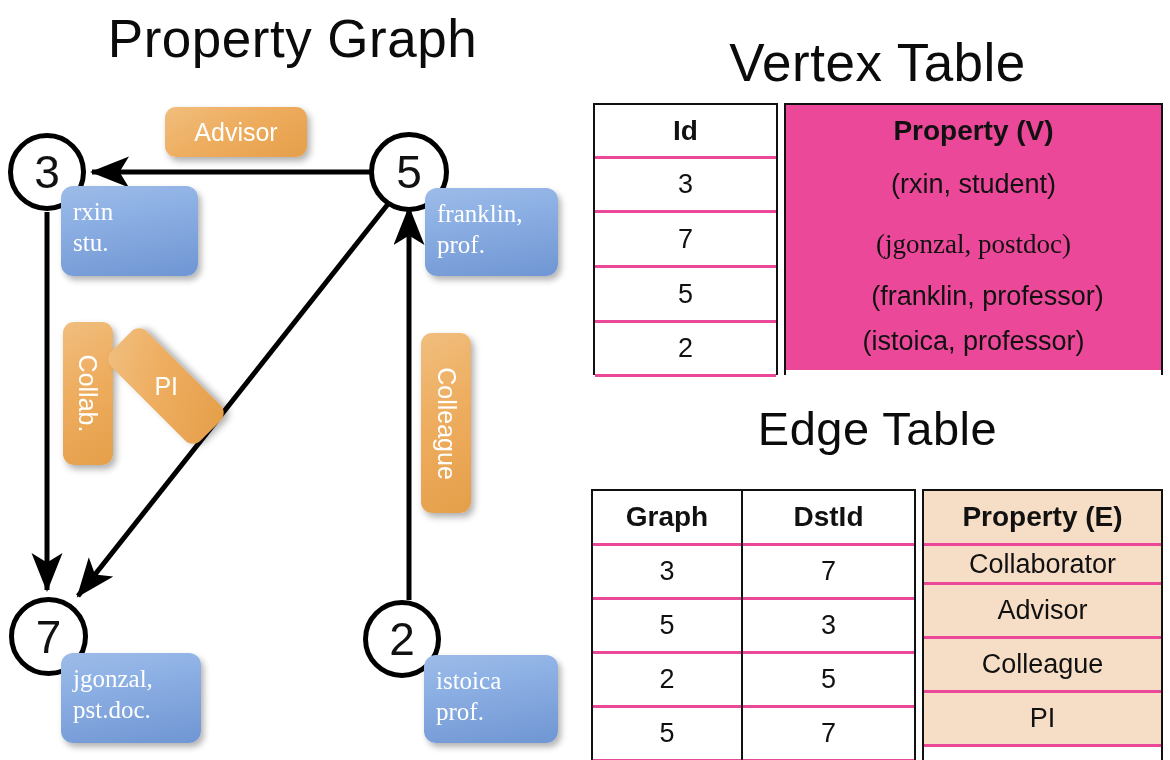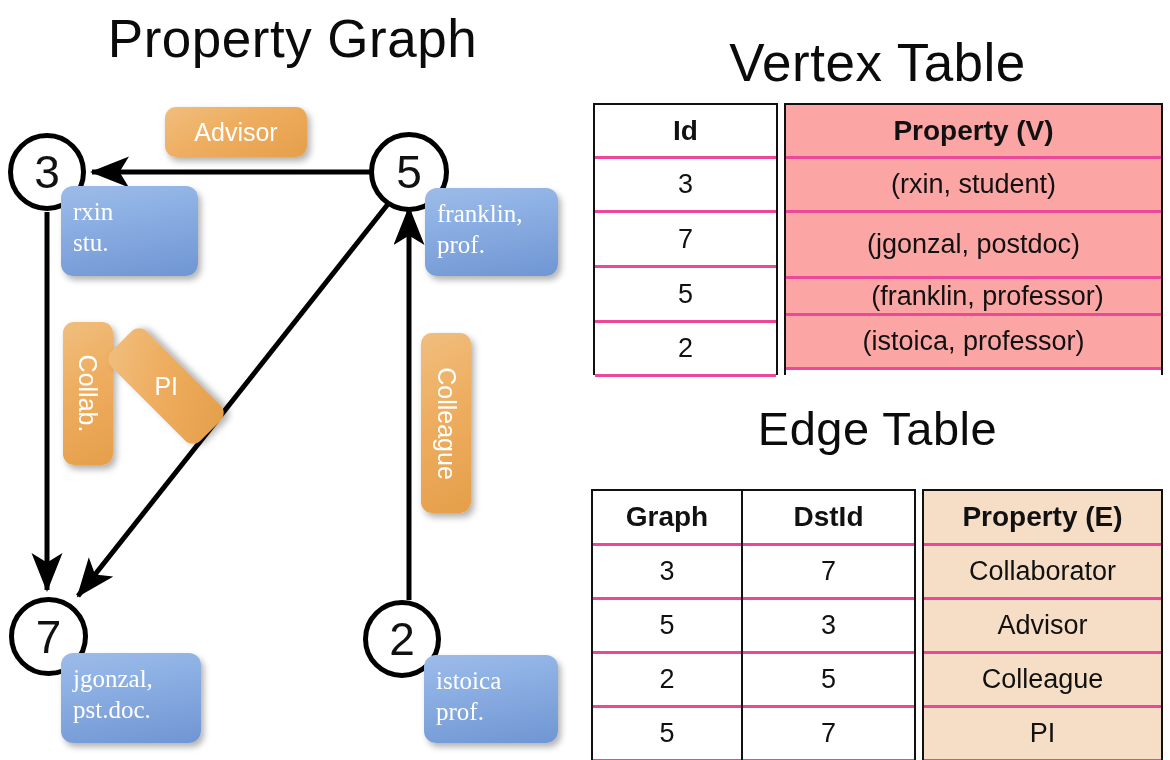--- a/index.html
+++ b/index.html
@@ -91,21 +91,21 @@
     box-sizing:border-box;
     border-bottom:3px solid #ec4899;
     display:flex;align-items:center;justify-content:center;
     font-family:"Liberation Sans", sans-serif;
     font-weight:300;
     font-size:27px;
     color:#111;
     white-space:nowrap;
   }
   .tcell.head{font-weight:bold;font-size:28px;}
-  .blue{background:#fca5a5;}
+  .blue{background:#ec4899;}
   .peach{background:#f6ddc5;}
   .white{background:#ffffff;}
 </style>
 </head>
 <body>
 
 <div class="root">
 
   <div class="title" id="title-property-graph">Property Graph</div>
   <div class="title" id="title-vertex-table">Vertex Table</div>
@@ -174,21 +174,21 @@
       <div class="tcell head white" style="height:54px;">Id</div>
       <div class="tcell white" style="height:54px;">3</div>
       <div class="tcell white" style="height:55px;">7</div>
       <div class="tcell white" style="height:55px;">5</div>
       <div class="tcell white" style="height:54px;">2</div>
     </div>
 
     <div class="tcol" style="left:191px;top:0px;width:379px;height:272px;">
       <div class="tcell head blue" style="height:54px;">Property (V)</div>
       <div class="tcell blue" style="height:54px;">(rxin, student)</div>
-      <div class="tcell blue" style="height:66px;">(jgonzal, postdoc)</div>
+      <div class="tcell blue" style="height:66px;font-family:Liberation Serif, serif;">(jgonzal, postdoc)</div>
       <div class="tcell blue" style="height:37px;padding-left:28px;">(franklin, professor)</div>
       <div class="tcell blue" style="height:54px;">(istoica, professor)</div>
     </div>
   </div>
 
   <div class="tbl" style="left:591px;top:489px;width:572px;height:271px;">
 
     <div class="tcol" style="left:0px;top:0px;width:152px;height:271px;">
       <div class="tcell head white" style="height:55px;">Graph</div>
       <div class="tcell white" style="height:54px;">3</div>
@@ -200,20 +200,20 @@
     <div class="tcol" style="left:150px;top:0px;width:175px;height:271px;">
       <div class="tcell head white" style="height:55px;">DstId</div>
       <div class="tcell white" style="height:54px;">7</div>
       <div class="tcell white" style="height:54px;">3</div>
       <div class="tcell white" style="height:54px;">5</div>
       <div class="tcell white" style="height:54px;">7</div>
     </div>
 
     <div class="tcol" style="left:331px;top:0px;width:241px;height:271px;">
       <div class="tcell head peach" style="height:55px;">Property (E)</div>
-      <div class="tcell peach" style="height:54px;">Collaborator</div>
+      <div class="tcell peach" style="height:39px;">Collaborator</div>
       <div class="tcell peach" style="height:54px;">Advisor</div>
       <div class="tcell peach" style="height:54px;">Colleague</div>
       <div class="tcell peach" style="height:54px;">PI</div>
     </div>
   </div>
 
 </div>
 
 </body></html>

